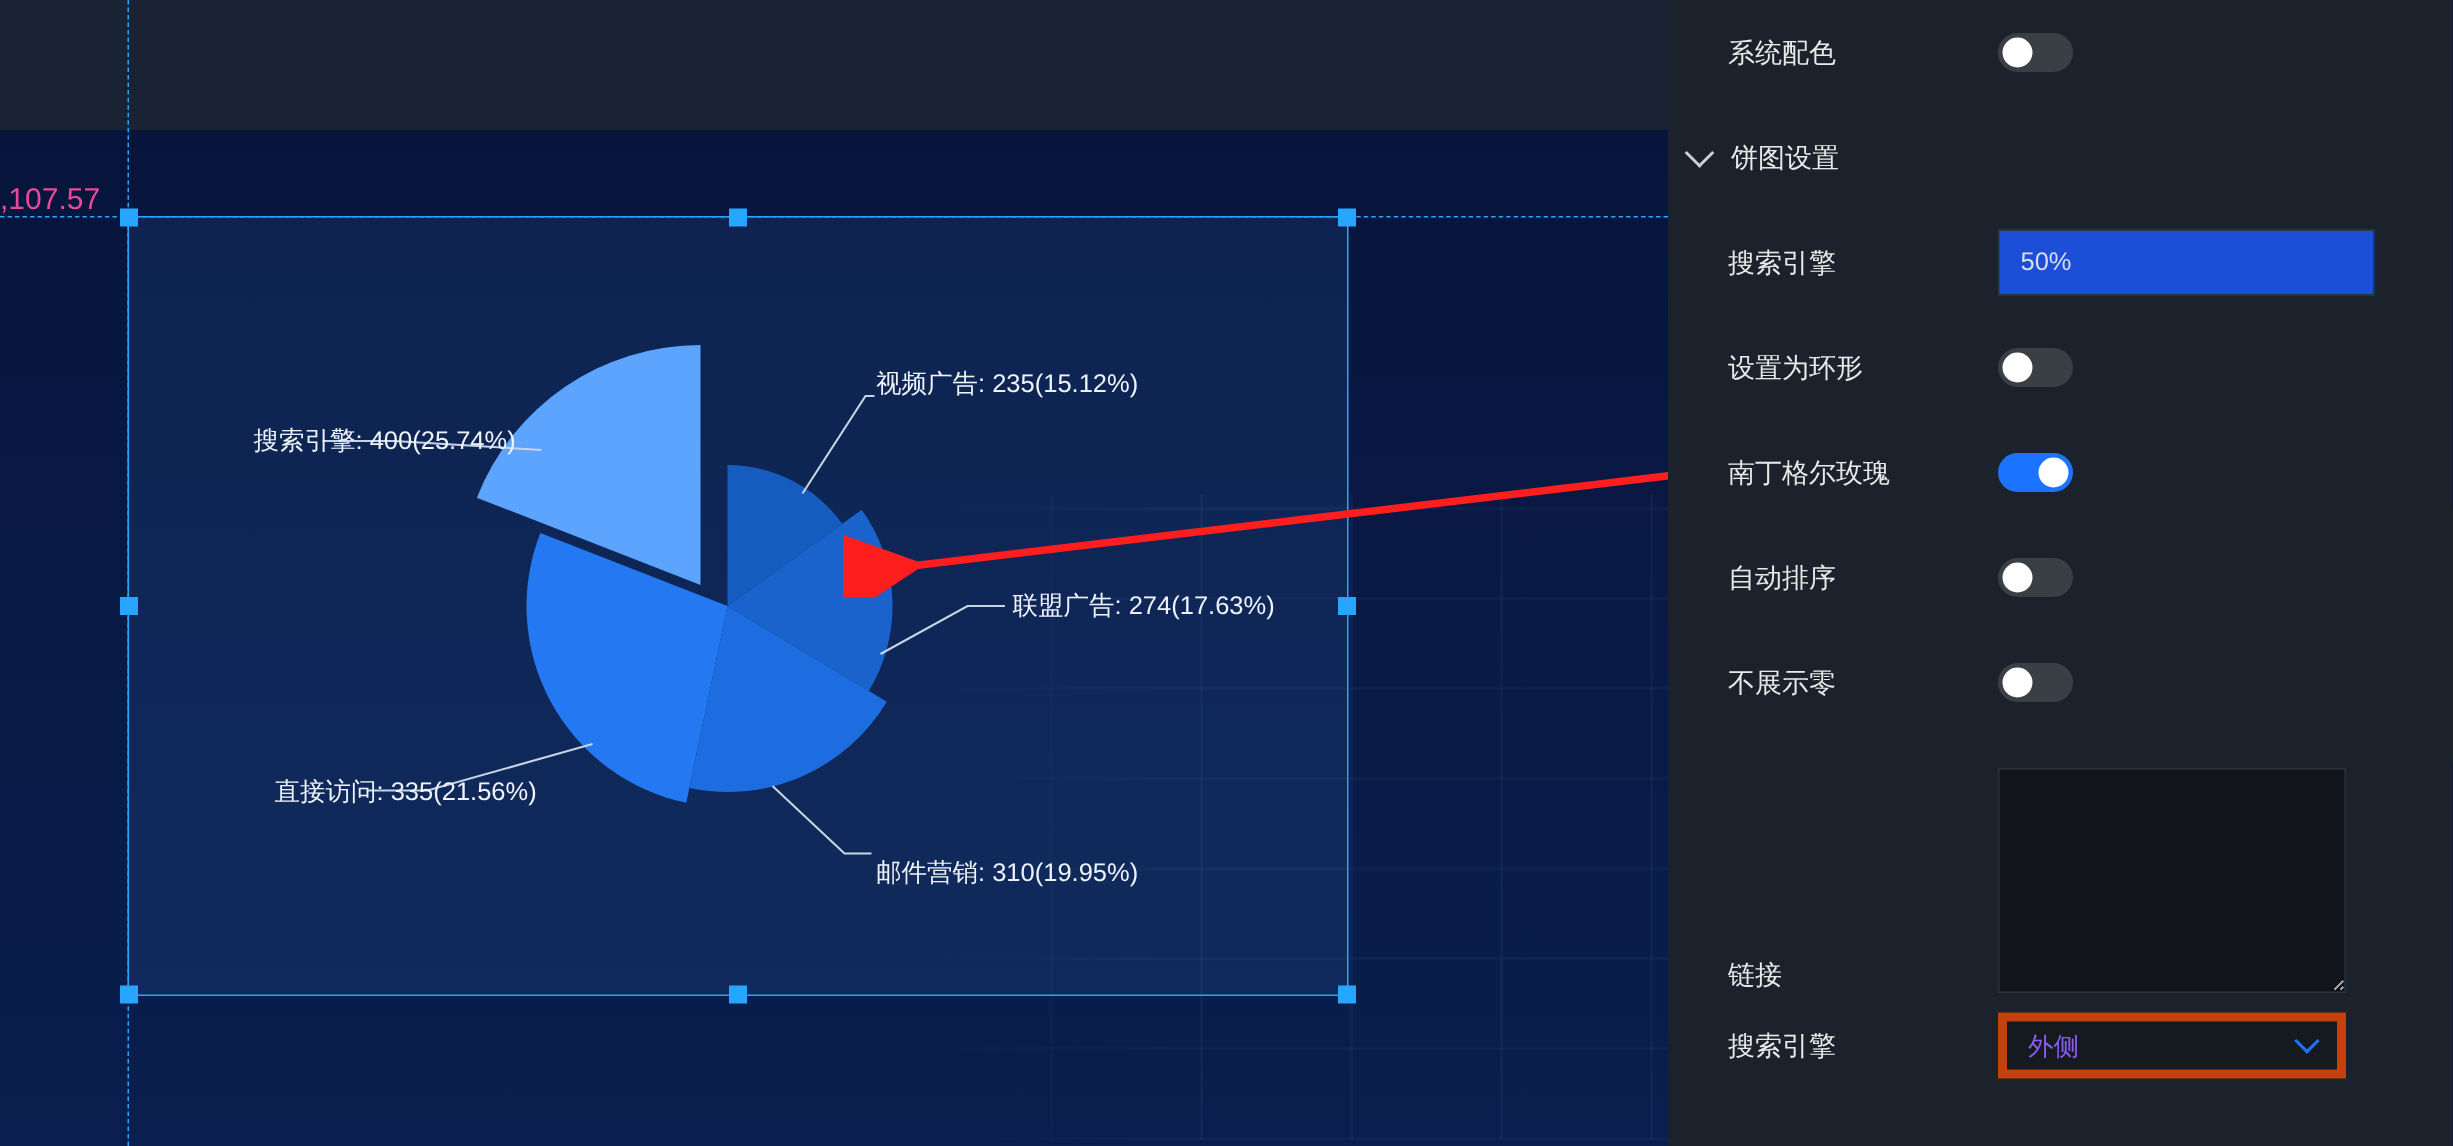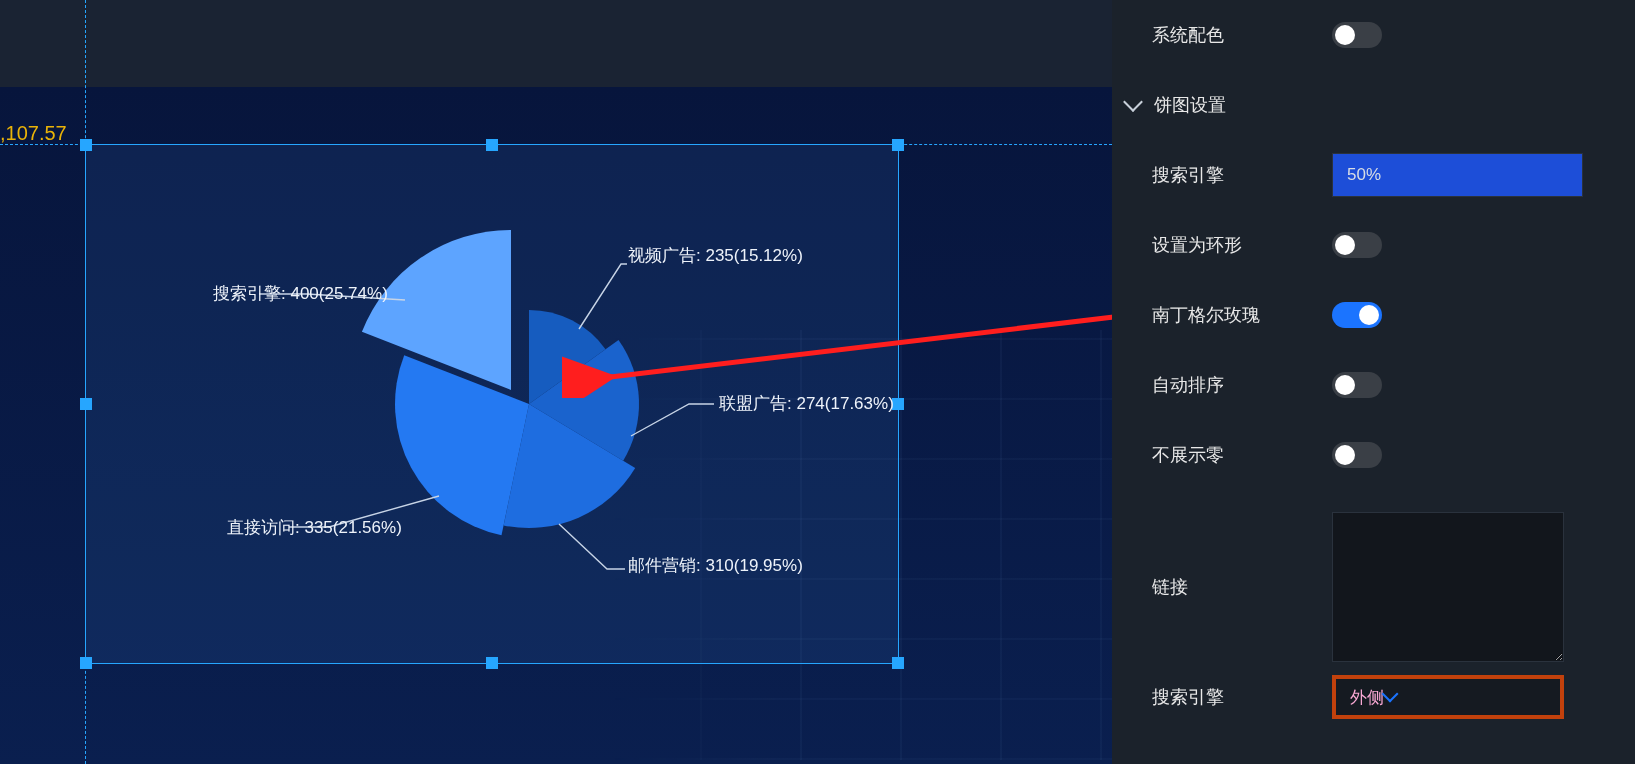--- a/index.html
+++ b/index.html
@@ -34,21 +34,21 @@
     position:absolute; left:0; top:330px; width:1112px; height:430px;
     background:
       repeating-linear-gradient(90deg, rgba(60,90,140,.12) 0 2px, transparent 2px 100px),
       repeating-linear-gradient(0deg, rgba(60,90,140,.10) 0 2px, transparent 2px 60px);
     mask: linear-gradient(90deg, transparent 0 55%, #000 70%);
   }
 
   .coord-label {
     position: absolute;
     left: 0; top: 122px;
-    color: #eab308;
+    color: #ec4899;
     font-size: 20px;
     font-weight: 500;
   }
 
   
   .selection {
     position: absolute;
     left: 85px; top: 144px;
     width: 814px; height: 520px;
     border: 1.5px solid #26a6ff;
@@ -64,21 +64,21 @@
   .h-ml{left:-6px;top:calc(50% - 6px)}.h-mr{right:-6px;top:calc(50% - 6px)}
   .h-bl{left:-6px;bottom:-6px}.h-bm{left:calc(50% - 6px);bottom:-6px}.h-br{right:-6px;bottom:-6px}
 
   .guide-v { position:absolute; left:85px; top:0; height:764px; border-left:1px dashed #26a6ff; }
   .guide-h { position:absolute; left:0; top:144px; width:1112px; border-top:1px dashed #26a6ff; }
 
   
   .chart-holder {
     position: absolute;
     left: 85px; top: 144px;
-    width: 814px; height: 412px; margin-left: 44px;
+    width: 814px; height: 412px;
   }
   .chart-svg { position:absolute; left:0; top:0; }
   .slice-label {
     position: absolute;
     color: #eef3fa;
     font-size: 17px;
     white-space: nowrap;
   }
 
   
@@ -149,31 +149,31 @@
   .textarea {
     flex: 0 0 232px;
     height: 150px;
     background: #12161c;
     border: 1px solid #2a323d;
     resize: both;
     padding: 8px 10px;
     color:#d8dde4;
     font-size:15px;
   }
-  .row.tall { align-items:center; padding-top:22px; height:auto; min-height:170px; }
+  .row.tall { align-items:flex-end; padding-top:22px; height:auto; min-height:170px; }
 
   .select {
     flex: 0 0 232px;
     height: 44px;
     background: #151a21;
-    border: 4px solid #c2410c;
-    color: #f9a8d4;
+    border: 6px solid #c2410c;
+    color: #8b5cf6;
     font-size: 17px;
     padding: 0 14px;
-    display:flex; align-items:center; 
+    display:flex; align-items:center; justify-content:space-between;
     cursor:pointer;
   }
   .select .caret {
     width:12px;height:12px;border-right:2px solid #1b74ff;border-bottom:2px solid #1b74ff;
     transform:rotate(45deg); position:relative; top:-3px;
   }
 </style>
 </head>
 <body>
 
@@ -217,21 +217,21 @@
       <path d="M450 185 L492 120 L498 120"></path>
       <path d="M502 292 L560 260 L585 260"></path>
       <path d="M430 380 L478 425 L496 425"></path>
       <path d="M310 352 L200 383 L160 383"></path>
       <path d="M276 156 L178 150 L130 150"></path>
     </g>
   </svg>
 
   <div class="slice-label" style="left:499px; top:100px;">视频广告: 235(15.12%)</div>
   <div class="slice-label" style="left:590px; top:248px;">联盟广告: 274(17.63%)</div>
-  <div class="slice-label" style="left:499px; top:410px;">邮件营销: 310(19.95%)</div>
+  <div class="slice-label" style="left:499px; top:426px;">邮件营销: 310(19.95%)</div>
   <div class="slice-label" style="left:98px;  top:372px;">直接访问: 335(21.56%)</div>
   <div class="slice-label" style="left:84px; top:138px;">搜索引擎: 400(25.74%)</div>
 </div>
 
 <svg class="anno-arrow" viewBox="0 0 600 120">
   <defs>
     <marker id="ah" markerWidth="14" markerHeight="14" refX="3" refY="6" orient="auto">
       <path d="M12 0 L0 6 L12 12 Z" fill="#ff1e1e"></path>
     </marker>
   </defs>

